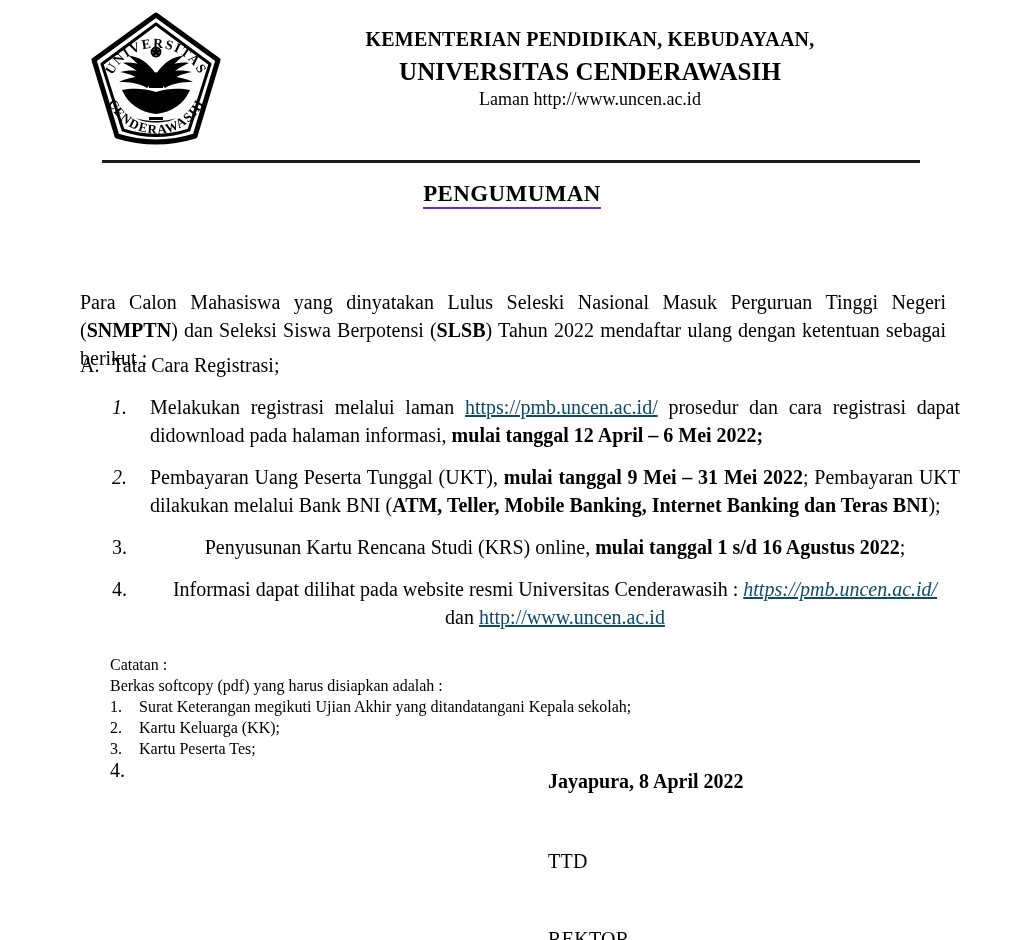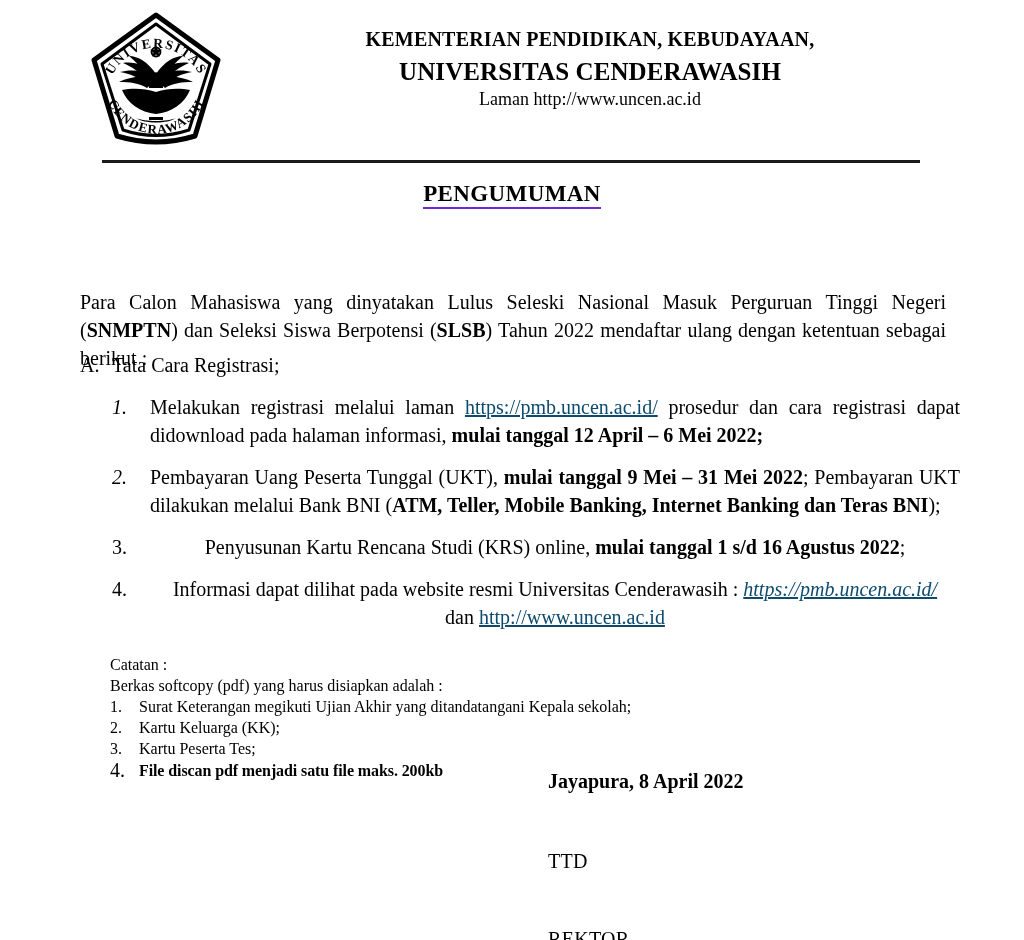--- a/index.html
+++ b/index.html
@@ -301,21 +301,20 @@
     <li>
       <span class="num">2.</span>
       <span class="txt">Kartu Keluarga (KK);</span>
     </li>
     <li>
       <span class="num">3.</span>
       <span class="txt">Kartu Peserta Tes;</span>
     </li>
     <li class="big">
       <span class="num">4.</span>
-      <span class="txt">File discan pdf menjadi satu file maks. 200kb</span>
     </li>
   </ol>
 </div>
 
 <div id="signature">
   <div id="sig-place">Jayapura, 8 April 2022</div>
   <div id="sig-ttd">TTD</div>
   <div id="sig-rektor">REKTOR</div>
 </div>
 

